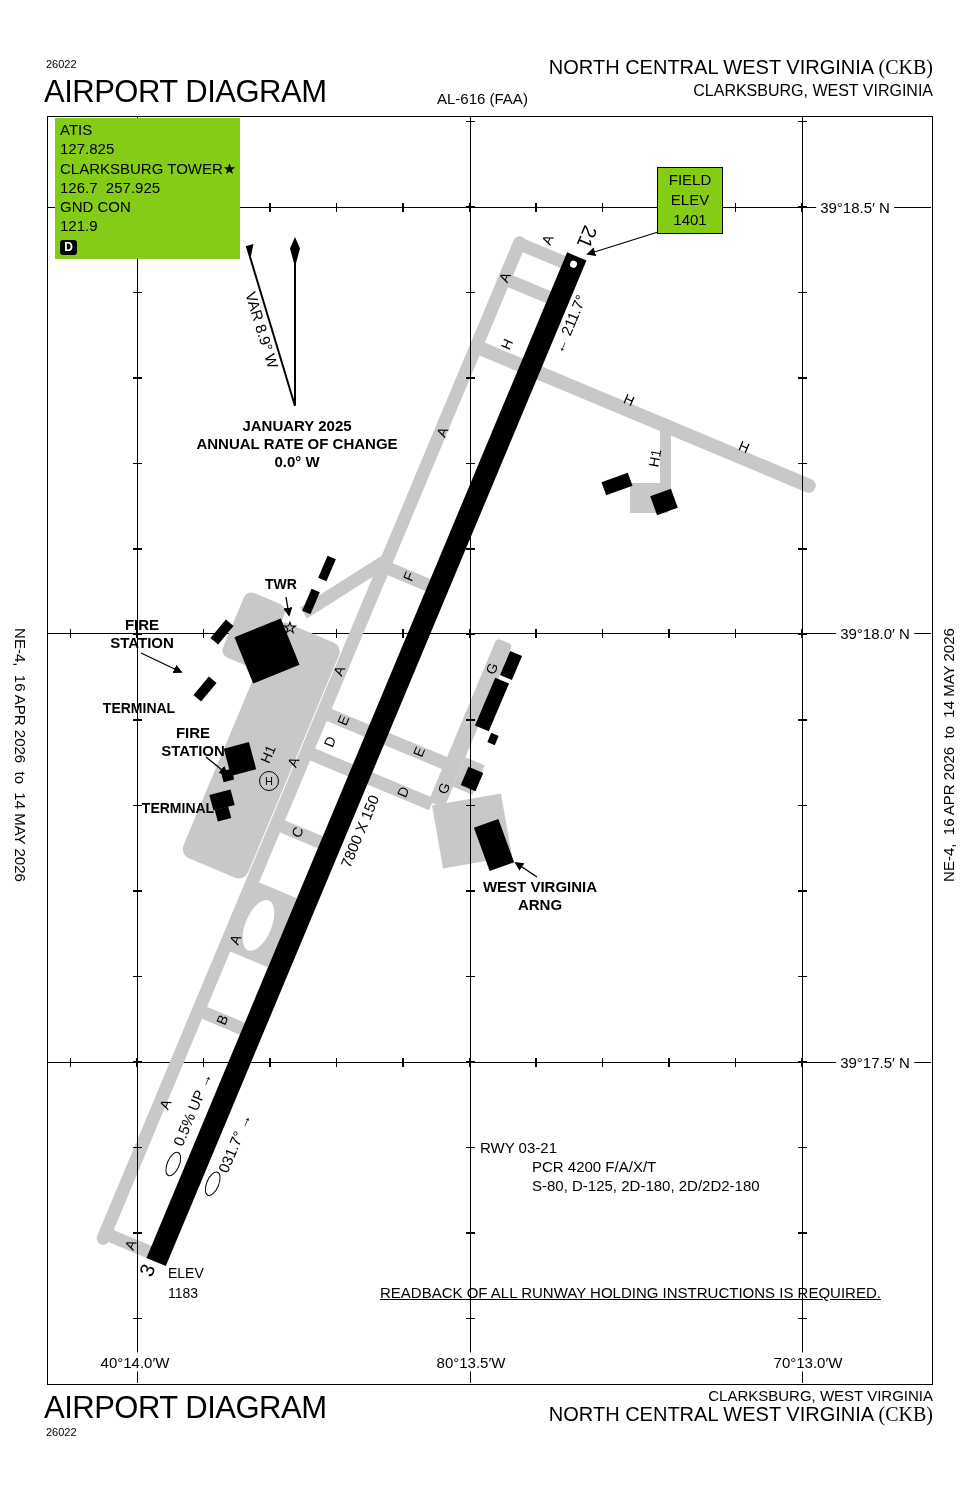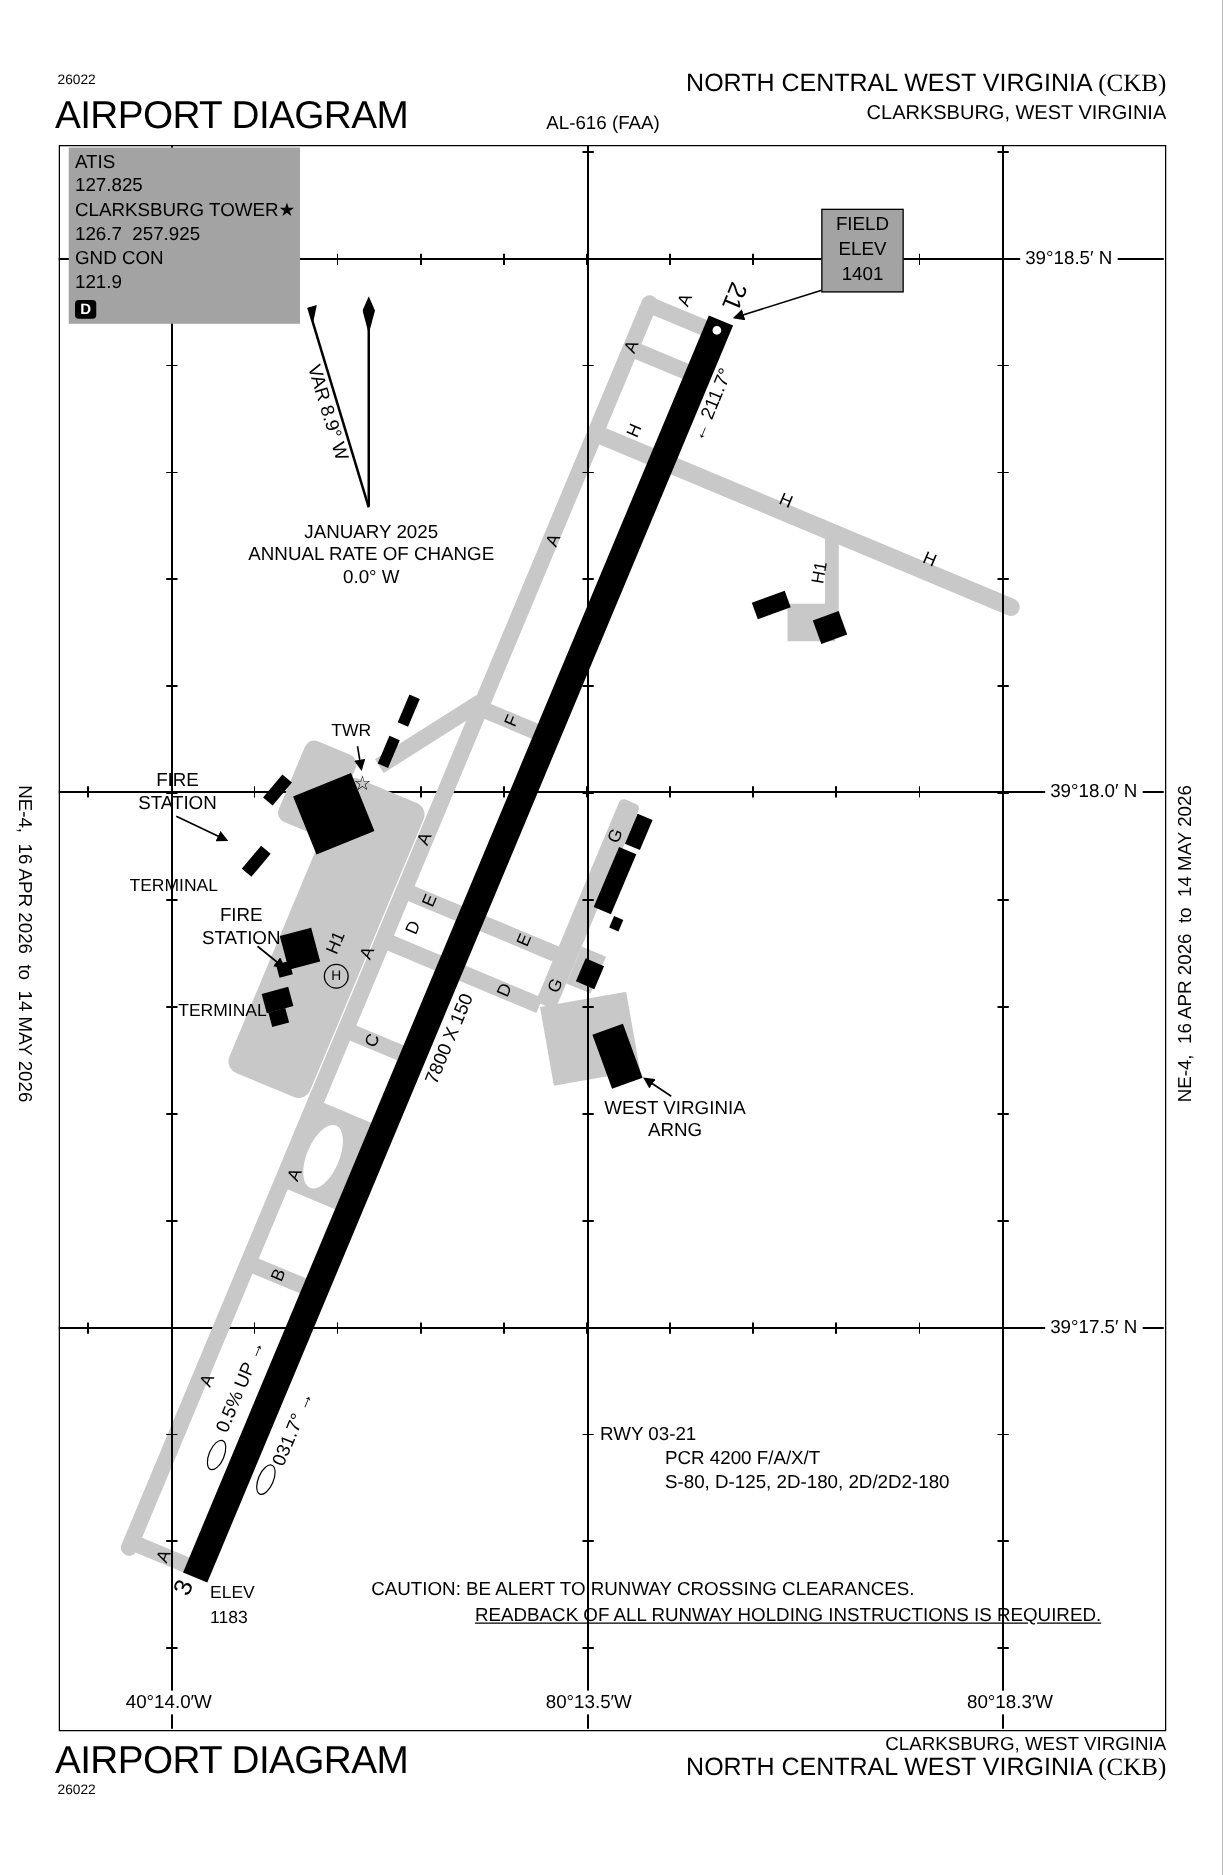--- a/index.html
+++ b/index.html
@@ -4,21 +4,21 @@
 <style>
   html,body{margin:0;padding:0;background:#888;}
   .sheet{position:relative;width:978px;height:1500px;background:#fff;overflow:hidden;
          font-family:"Liberation Sans",sans-serif;color:#000;}
   .abs{position:absolute;}
   .f14{font-size:11px;white-space:nowrap;}
   .f15{font-size:15px;white-space:nowrap;}
   .f16{font-size:16px;white-space:nowrap;}
   .f31{font-size:31px;letter-spacing:-0.5px;white-space:nowrap;}
   .pre{white-space:pre;}
-  .ctr{transform:translate(-50%,-50%);}
+  .ctr{transform:translate(-50%,-50%);font-weight:bold;}
   .serif{font-family:"Liberation Serif",serif;}
   .rt90{transform:translate(-50%,-50%) rotate(90deg);}
   .rtm90{transform:translate(-50%,-50%) rotate(-90deg);}
   
   .border{left:47px;top:116px;width:884px;height:1267px;border:1.5px solid #000;z-index:1;}
   .parallel{position:absolute;left:47px;width:884px;height:9px;z-index:1;background-image:
     linear-gradient(to bottom,transparent 3.8px,#000 3.8px,#000 5.2px,transparent 5.2px),
     repeating-linear-gradient(to right,transparent 0,transparent 22.9px,#000 22.9px,#000 24.3px,transparent 24.3px,transparent 66.5px);}
   .meridian{position:absolute;top:116px;height:1267px;width:9px;z-index:4;background-image:
     linear-gradient(to right,transparent 3.8px,#000 3.8px,#000 5.2px,transparent 5.2px),
@@ -31,21 +31,21 @@
   .zg{z-index:3;} .zb{z-index:5;} .zl{z-index:7;}
   .gray{position:absolute;background:#c8c8c8;}
   .blk{position:absolute;background:#000;}
   .tl{position:absolute;transform:translate(-50%,-50%);font-size:14px;white-space:nowrap;}
   .tl180{position:absolute;transform:translate(-50%,-50%) rotate(180deg);font-size:20px;white-space:nowrap;}
   .oval{position:absolute;border:1.3px solid #000;background:#fff;border-radius:50%;}
   .scrlab{position:absolute;z-index:7;font-size:14px;white-space:nowrap;}
   .bldg6{z-index:6;}
   .gray3{z-index:3;}
   .leaders{position:absolute;left:0;top:0;z-index:8;pointer-events:none;}
-  .box{position:absolute;background:#a3a3a3;z-index:9;}
+  .box{position:absolute;background:#84cc16;z-index:9;}
   .commline{font-size:15px;line-height:19.3px;white-space:pre;}
   .dbadge{width:17px;height:15px;background:#000;border-radius:3px;color:#fff;
           font-size:12px;font-weight:bold;text-align:center;line-height:15px;margin-top:4px;}
   .fe{border:1.5px solid #000;width:64px;height:63px;text-align:center;font-size:15px;line-height:20px;padding-top:2px;}
   .compass{z-index:3;}
   .nline{position:absolute;left:294.2px;top:262px;width:1.5px;height:143px;background:#000;}
   .nhead{position:absolute;left:290px;top:237px;width:10px;height:30px;background:#000;
          clip-path:polygon(50% 0,100% 38%,50% 100%,0 38%);}
   .magline{position:absolute;left:294.2px;top:238.5px;width:1.5px;height:167px;background:#000;
            transform-origin:50% 100%;transform:rotate(-16.8deg);}
@@ -75,21 +75,21 @@
   <div class="parallel" style="top:1057.5px"></div>
   <div class="meridian" style="left:132.5px"></div>
   <div class="meridian" style="left:465.5px"></div>
   <div class="meridian" style="left:797.5px"></div>
 
   <div class="coordlbl" style="left:855px;top:207px">39°18.5′ N</div>
   <div class="coordlbl" style="left:875px;top:633px">39°18.0′ N</div>
   <div class="coordlbl" style="left:875px;top:1062px">39°17.5′ N</div>
   <div class="coordlbl" style="left:135px;top:1362px">40°14.0′W</div>
   <div class="coordlbl" style="left:471px;top:1362px">80°13.5′W</div>
-  <div class="coordlbl" style="left:808px;top:1362px">80°18.3′W</div>
+  <div class="coordlbl" style="left:808px;top:1362px">70°13.0′W</div>
 
   <div class="abs compass">
     <div class="nline"></div>
     <div class="nhead"></div>
     <div class="magline">
       <div class="magbarb"></div>
     </div>
     <div class="abs f15" style="left:262px;top:330px;transform:translate(-50%,-50%) rotate(73deg)">VAR 8.9° W</div>
     <div class="abs cap ctr" style="left:297px;top:444px">
       <div>JANUARY 2025</div>
@@ -225,21 +225,20 @@
   <div class="box fe" style="left:657px;top:167px">
     <div>FIELD</div>
     <div>ELEV</div>
     <div>1401</div>
   </div>
 
   <div class="abs f15" style="left:480px;top:1139px">RWY 03-21</div>
   <div class="abs f15" style="left:532px;top:1158px">PCR 4200 F/A/X/T</div>
   <div class="abs f15" style="left:532px;top:1177px">S-80, D-125, 2D-180, 2D/2D2-180</div>
 
-  <div class="abs f15" style="left:297px;top:1263px">CAUTION: BE ALERT TO RUNWAY CROSSING CLEARANCES.</div>
   <div class="abs f15 ul" style="left:380px;top:1284px">READBACK OF ALL RUNWAY HOLDING INSTRUCTIONS IS REQUIRED.</div>
 
   <div class="abs f15" style="right:45px;top:1387px">CLARKSBURG, WEST VIRGINIA</div>
   <div class="abs" style="right:45px;top:1403px;font-size:20px;white-space:nowrap"><span>NORTH CENTRAL WEST VIRGINIA </span><span class="serif">(CKB)</span></div>
   <div class="abs f31" style="left:44px;top:1390px">AIRPORT DIAGRAM</div>
   <div class="abs f14" style="left:46px;top:1426px">26022</div>
 
 </div>
 
 </body></html>

